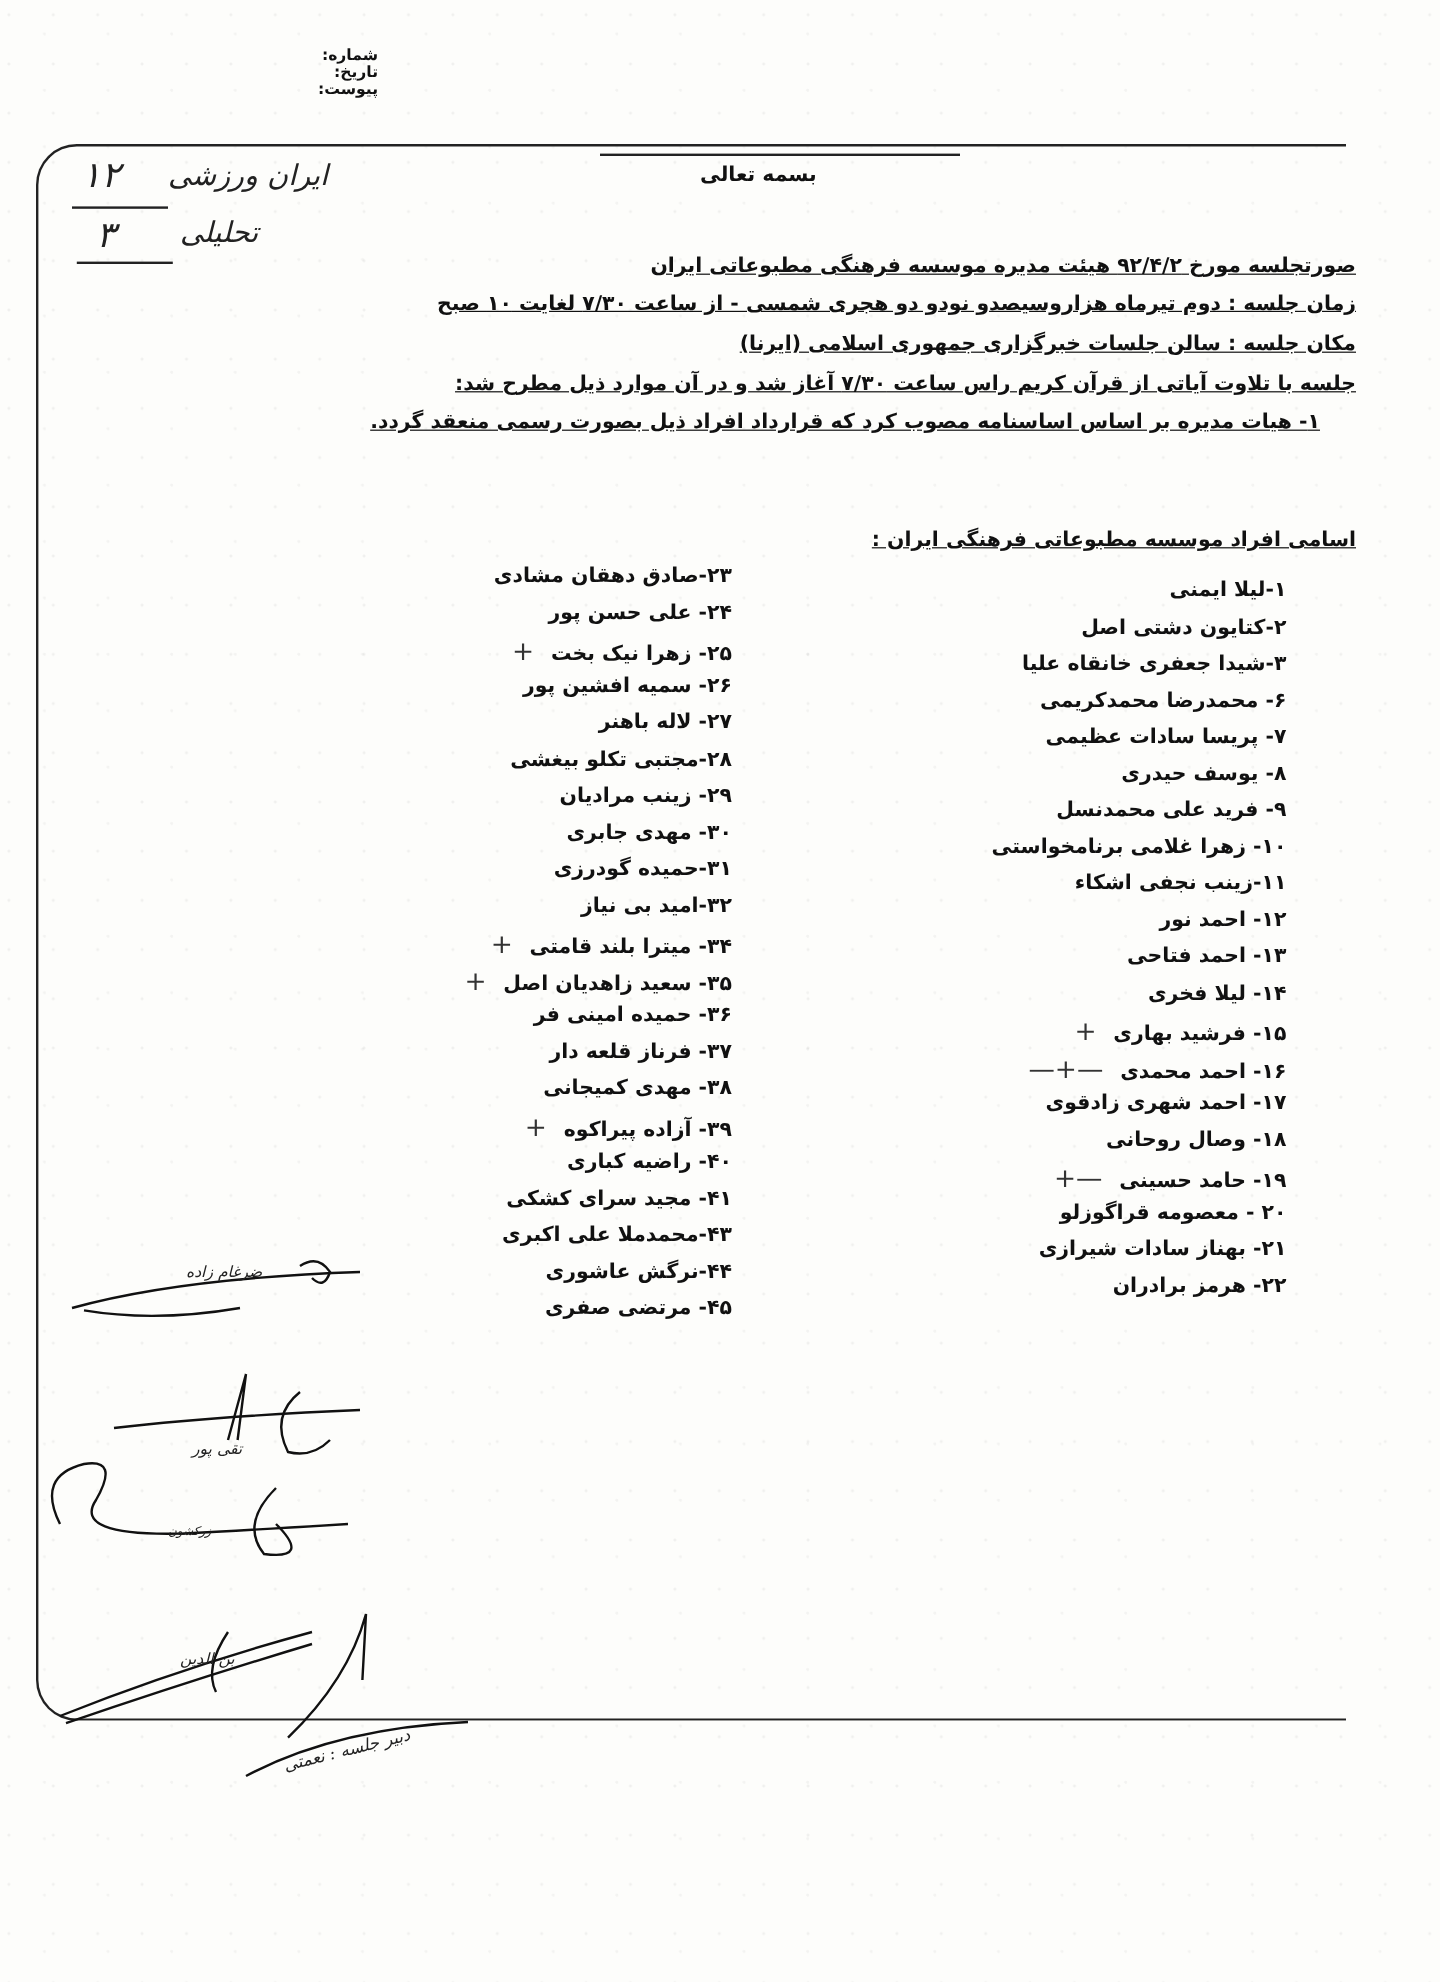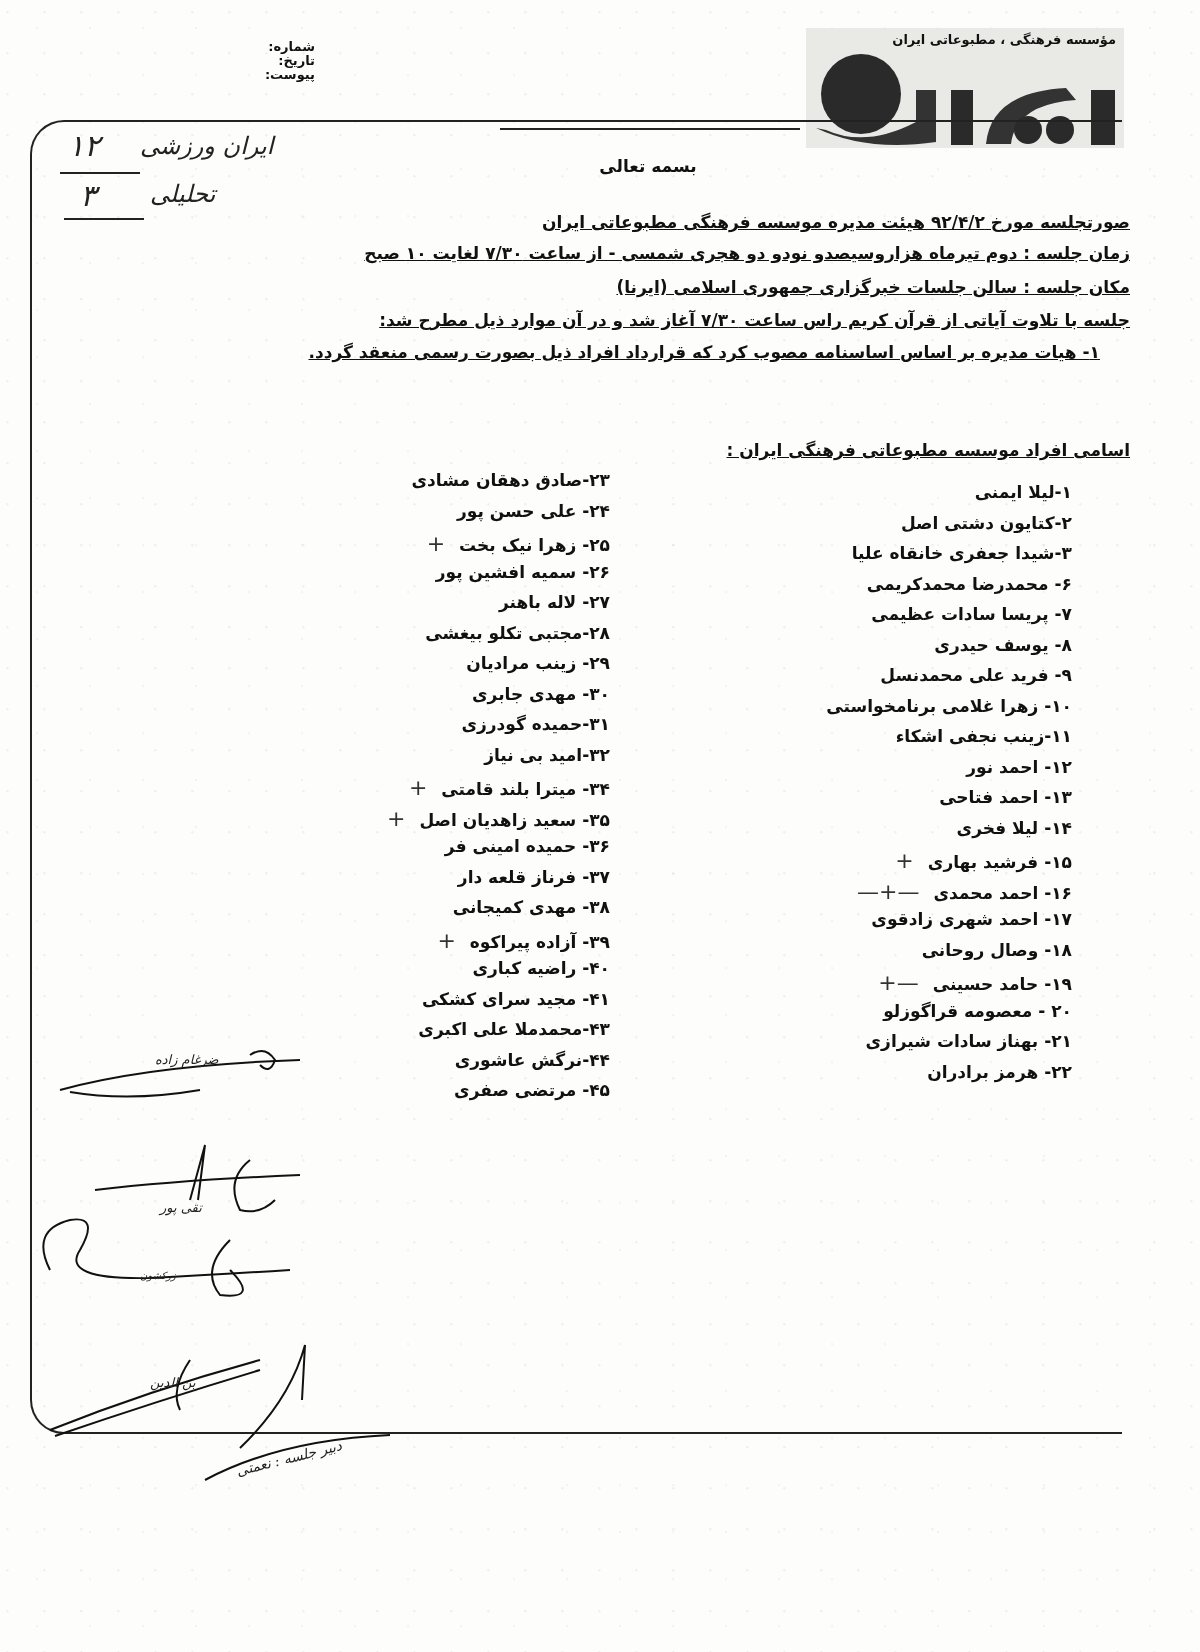--- a/index.html
+++ b/index.html
@@ -33,22 +33,22 @@
       font-size: 13px; font-weight: bold; line-height: 15px; text-align: right;
     }
     .address-rule {
       position: absolute; left: 500px; top: 128px; width: 300px; height: 2px; background: #222;
     }
     .meta-labels {
       position: absolute; left: 200px; top: 40px; width: 115px;
       font-size: 13px; font-weight: bold; line-height: 14px; text-align: right;
     }
     .basmala {
-      position: absolute; left: 548px; top: 136px; width: 200px; text-align: center;
-      font-size: 17px; font-weight: bold; margin-top: 20px;
+      position: absolute; left: 532px; top: 136px; width: 200px; text-align: center;
+      font-size: 17px; font-weight: bold;
     }
 
     
     .frame {
       position: absolute; left: 30px; top: 120px; width: 1090px; height: 1310px;
       border: 2px solid #222; border-radius: 34px 0 0 34px; border-right: none;
     }
 
     
     .hand {
@@ -87,32 +87,20 @@
 
     
     .sig { position: absolute; pointer-events: none; }
   </style>
 </head>
 <body>
 
 <div class="page">
   <div class="speckle"></div>
 
-  <div class="logo-box">
-    <div class="logo-caption rtl">مؤسسه فرهنگی ، مطبوعاتی ایران</div>
-    <svg class="logo-svg" width="318" height="96" viewBox="0 0 318 96">
-      <circle cx="55" cy="42" r="40" fill="#2a2a2a"></circle>
-      <path d="M20 78 Q60 96 110 70 L110 38 L130 38 L130 90 Q60 100 10 76 Z" fill="#333"></path>
-      <rect x="145" y="38" width="22" height="55" fill="#2a2a2a"></rect>
-      <path d="M180 92 Q185 40 260 36 L270 48 Q210 52 205 92 Z" fill="#333"></path>
-      <circle cx="222" cy="78" r="14" fill="#2a2a2a"></circle>
-      <circle cx="254" cy="78" r="14" fill="#2a2a2a"></circle>
-      <rect x="285" y="38" width="24" height="55" fill="#2a2a2a"></rect>
-    </svg>
-  </div>
 
   <div class="address-rule"></div>
 
   <div class="meta-labels rtl">
     <div>شماره:</div>
     <div>تاریخ:</div>
     <div>پیوست:</div>
   </div>
 
   <div class="basmala rtl">بسمه تعالی</div>

